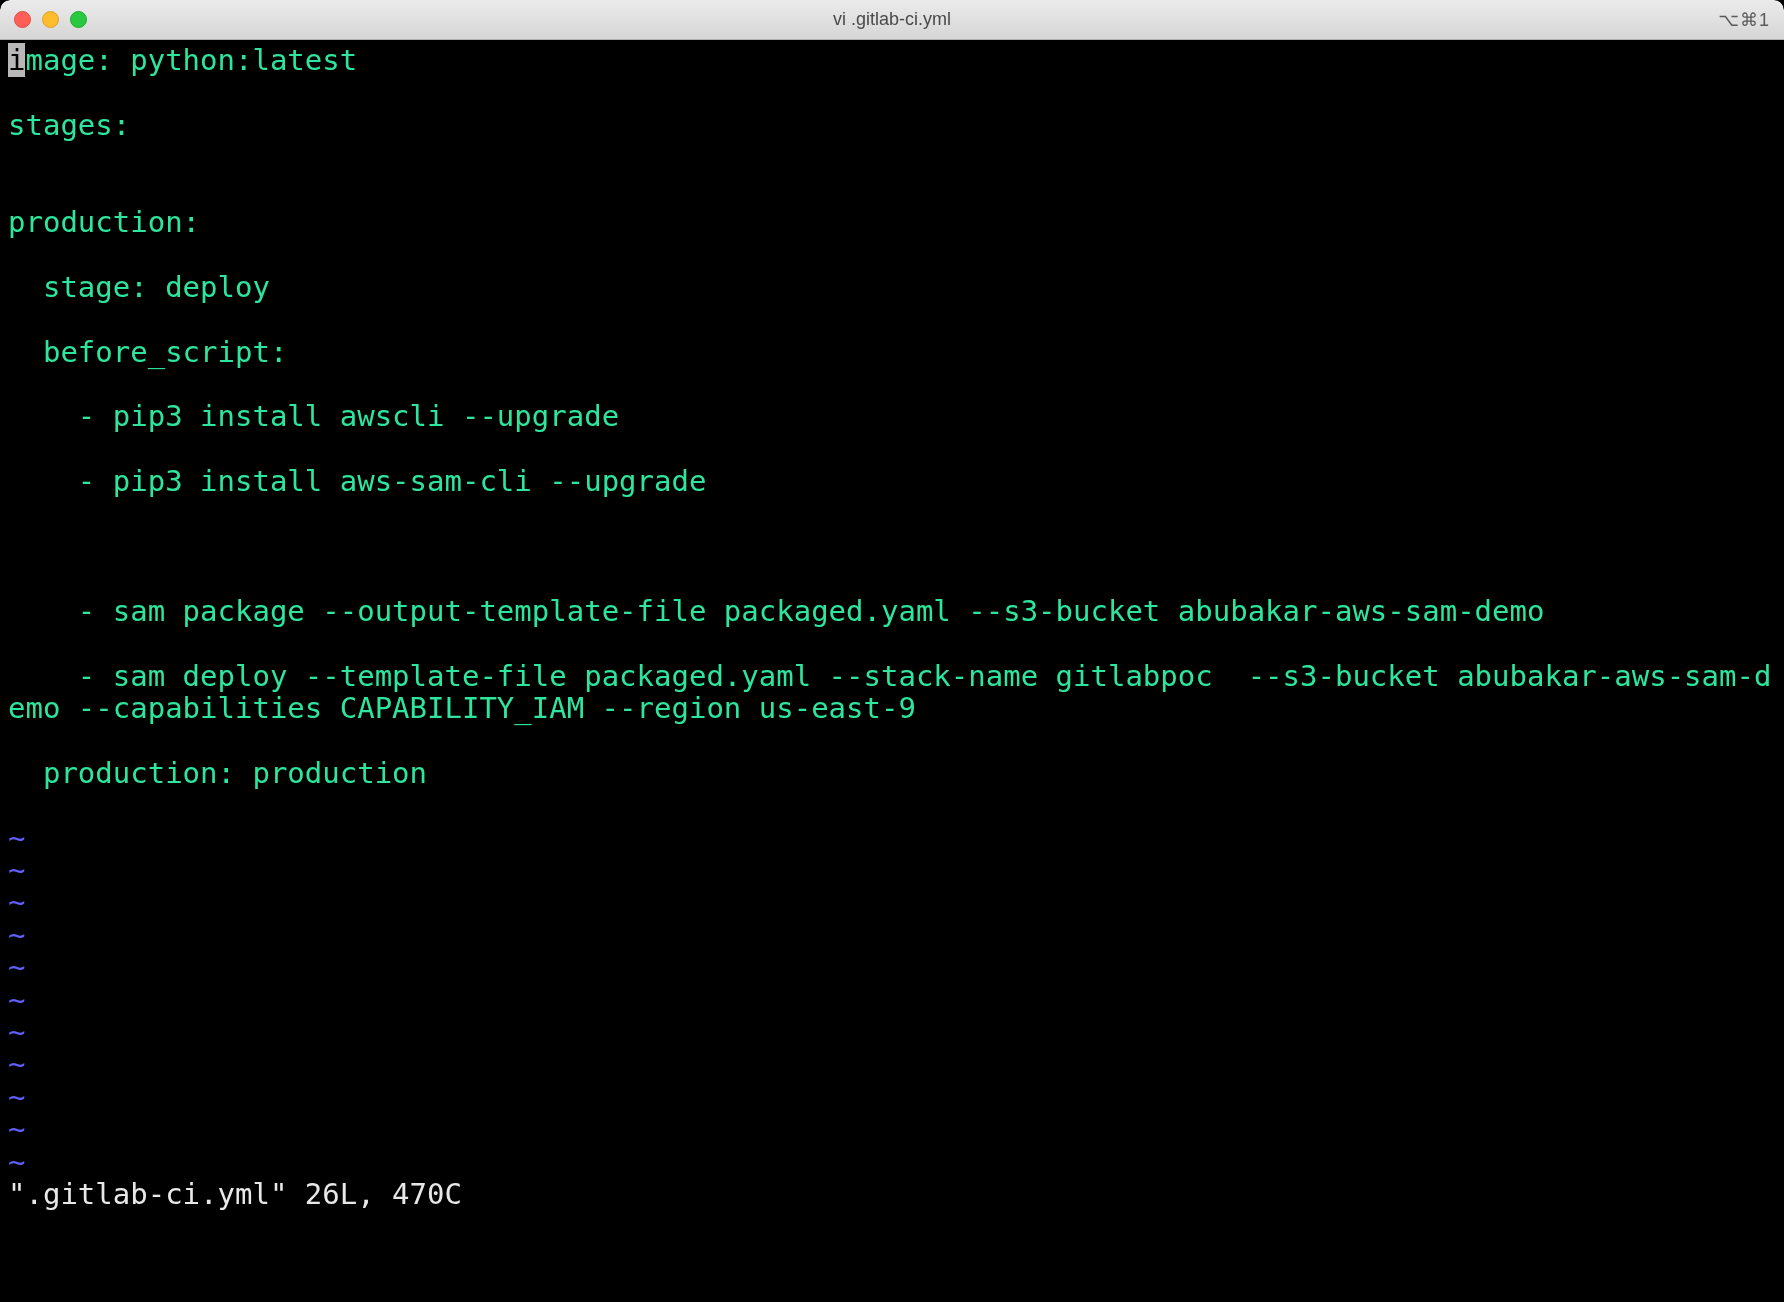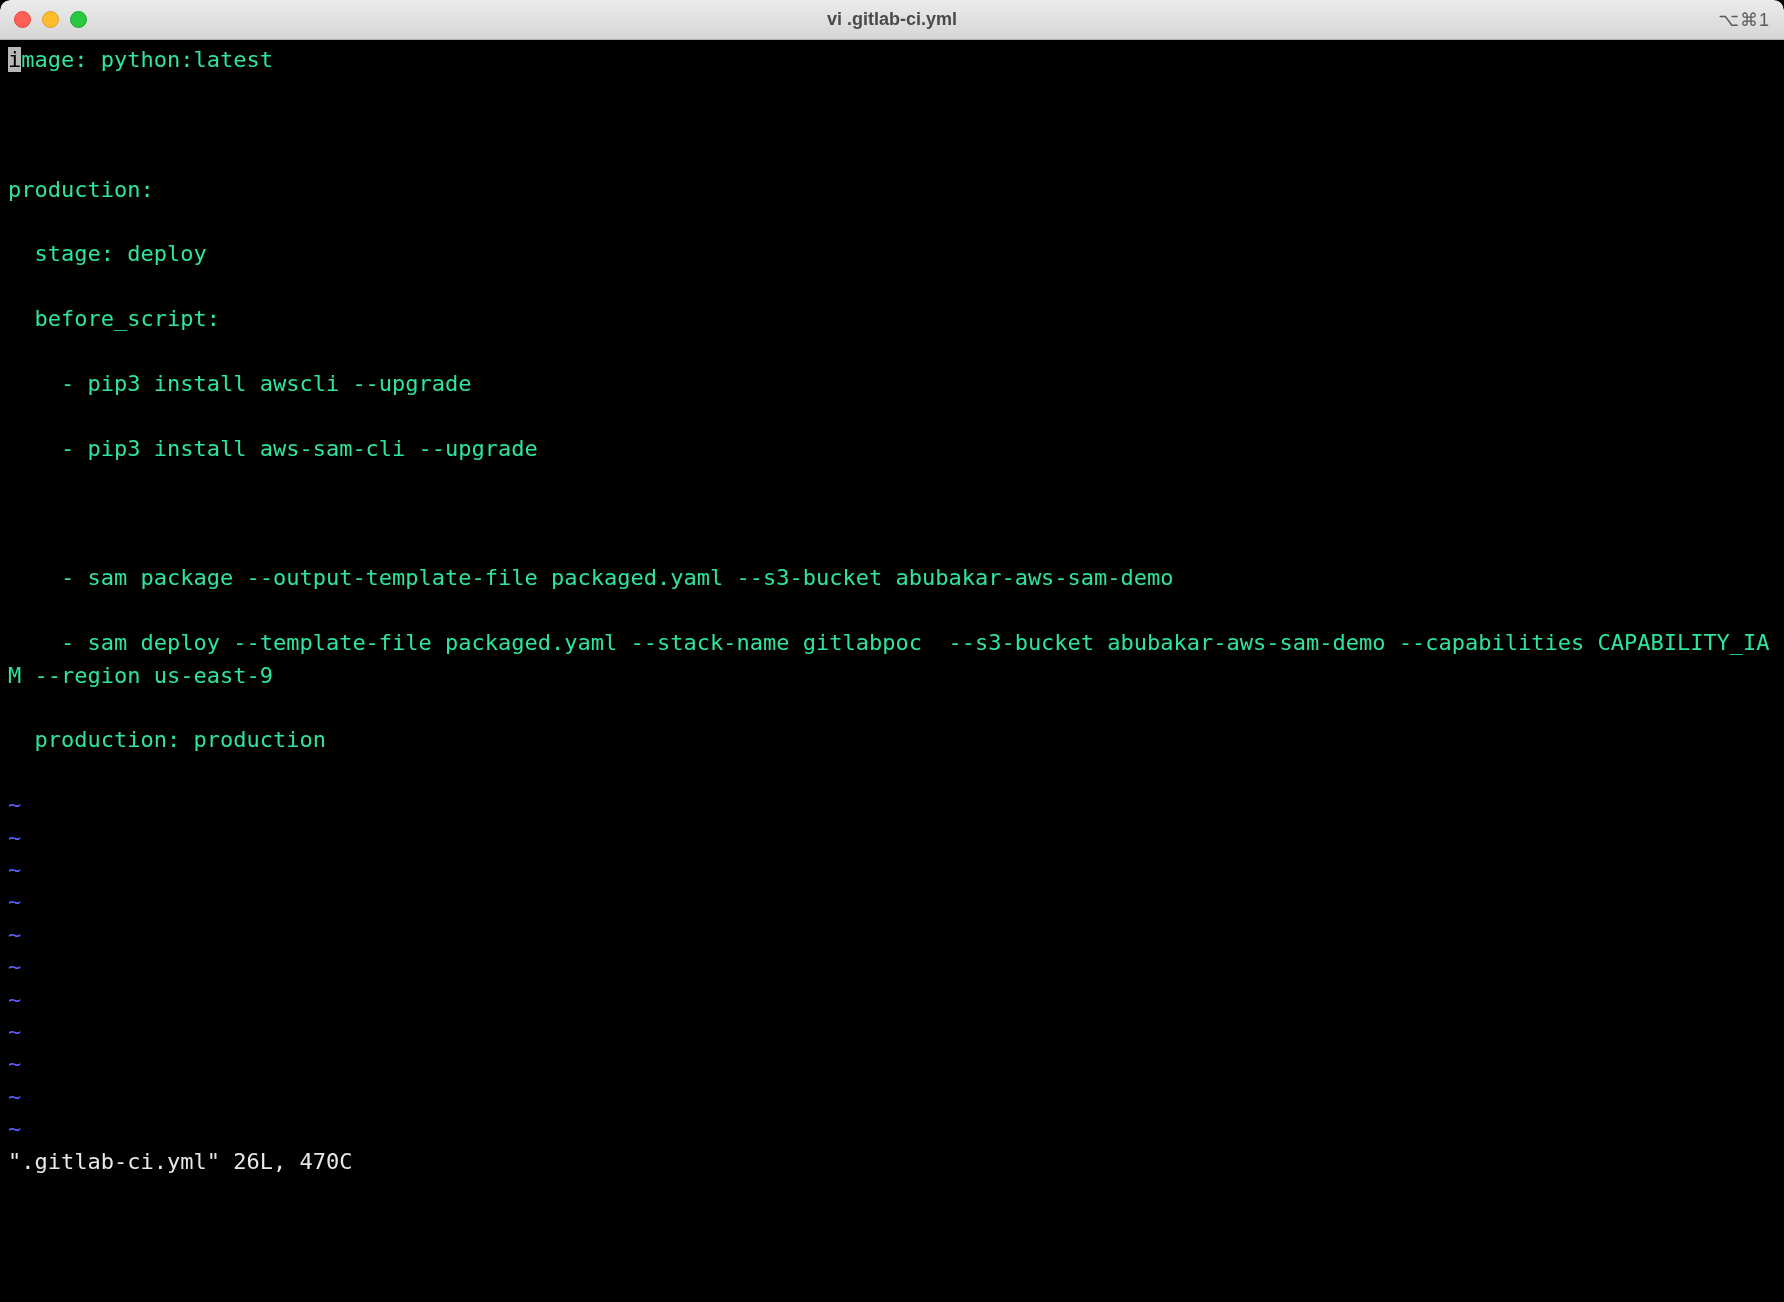--- a/index.html
+++ b/index.html
@@ -39,33 +39,33 @@
     .tl-close { background: #ff5f57; border: 1px solid #e1483f; }
     .tl-min { background: #ffbd2e; border: 1px solid #dfa022; }
     .tl-max { background: #28c940; border: 1px solid #1aab2b; }
     .window-title {
       position: absolute;
       left: 50%;
       transform: translateX(-50%);
       font-family: -apple-system, "Helvetica Neue", sans-serif;
       font-size: 18px;
       color: #4a4a4a;
-      font-weight: 700;
+      font-weight: 400;
     }
     .titlebar-right {
       margin-left: auto;
       font-family: -apple-system, "Helvetica Neue", sans-serif;
       font-size: 18px;
       color: #5a5a5a;
       letter-spacing: 1px;
     }
     .terminal {
       background: #000;
       padding: 4px 8px 20px 8px;
-      font-size: 22px;
+      font-size: 29px;
       line-height: 32.4px;
       color: #2ee59d;
       height: calc(1302px - 40px);
       position: relative;
     }
     .term-line {
       white-space: pre-wrap;
       word-break: break-all;
       min-height: 32.4px;
     }
@@ -91,20 +91,21 @@
     <div class="traffic-light tl-max"></div>
   </div>
   <div class="window-title">vi .gitlab-ci.yml</div>
   <div class="titlebar-right">⌥⌘1</div>
 </div>
 
 <div class="terminal">
   <div id="editor-lines">
       <div class="term-line"><span class="cursor">i</span>mage: python:latest</div>
       <div class="term-line"></div>
+      <div class="term-line">stages:</div>
       <div class="term-line"></div>
       <div class="term-line"></div>
       <div class="term-line">production:</div>
       <div class="term-line"></div>
       <div class="term-line">  stage: deploy</div>
       <div class="term-line"></div>
       <div class="term-line">  before_script:</div>
       <div class="term-line"></div>
       <div class="term-line">    - pip3 install awscli --upgrade</div>
       <div class="term-line"></div>

